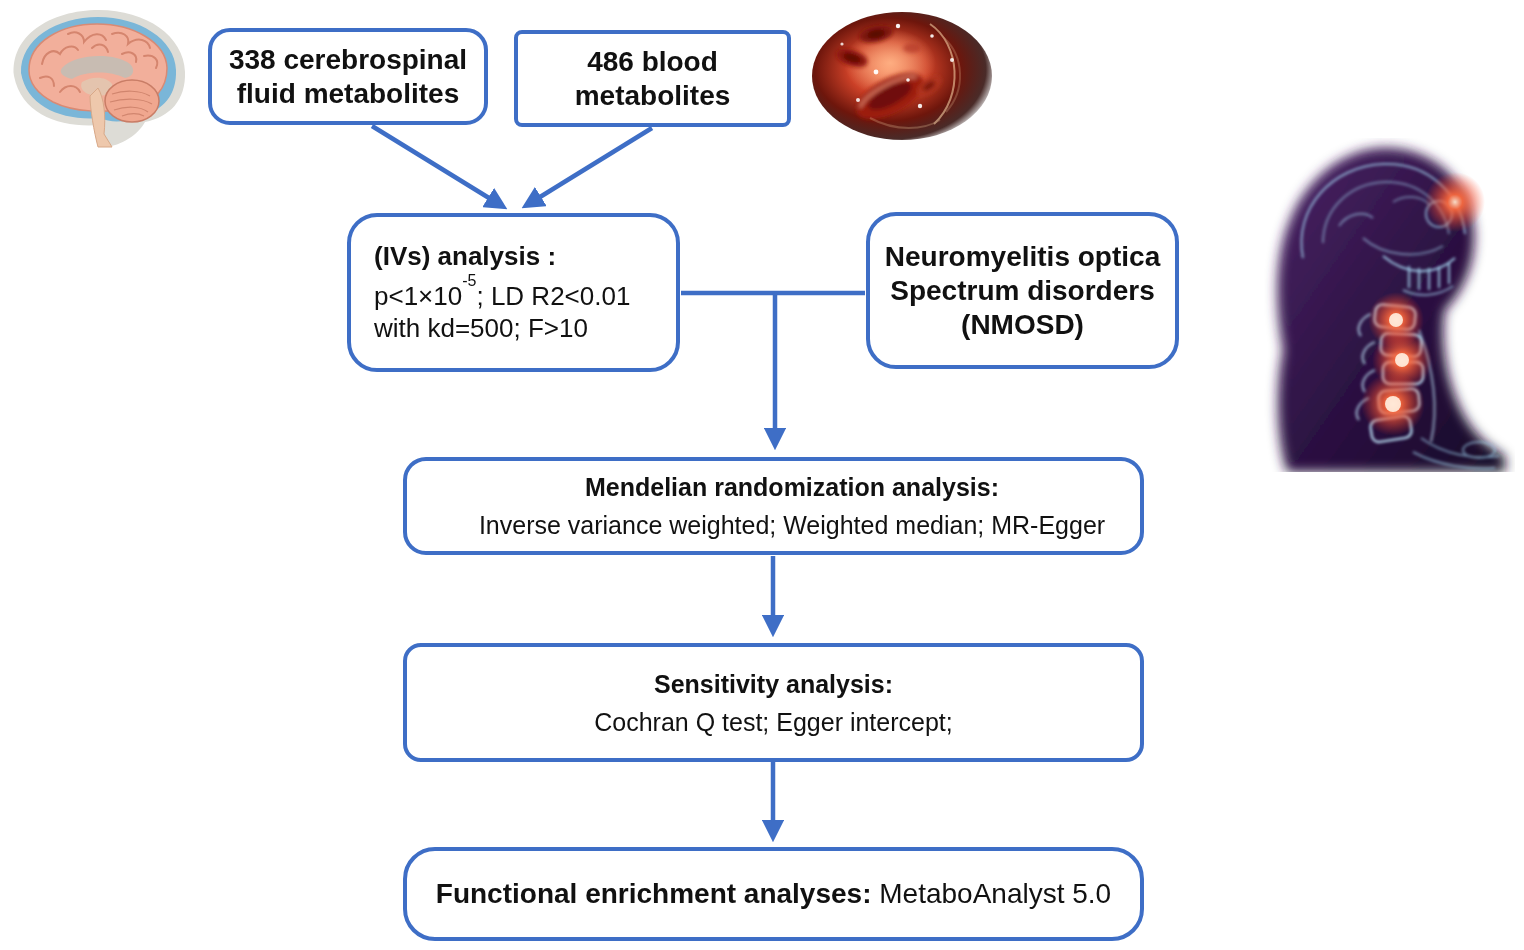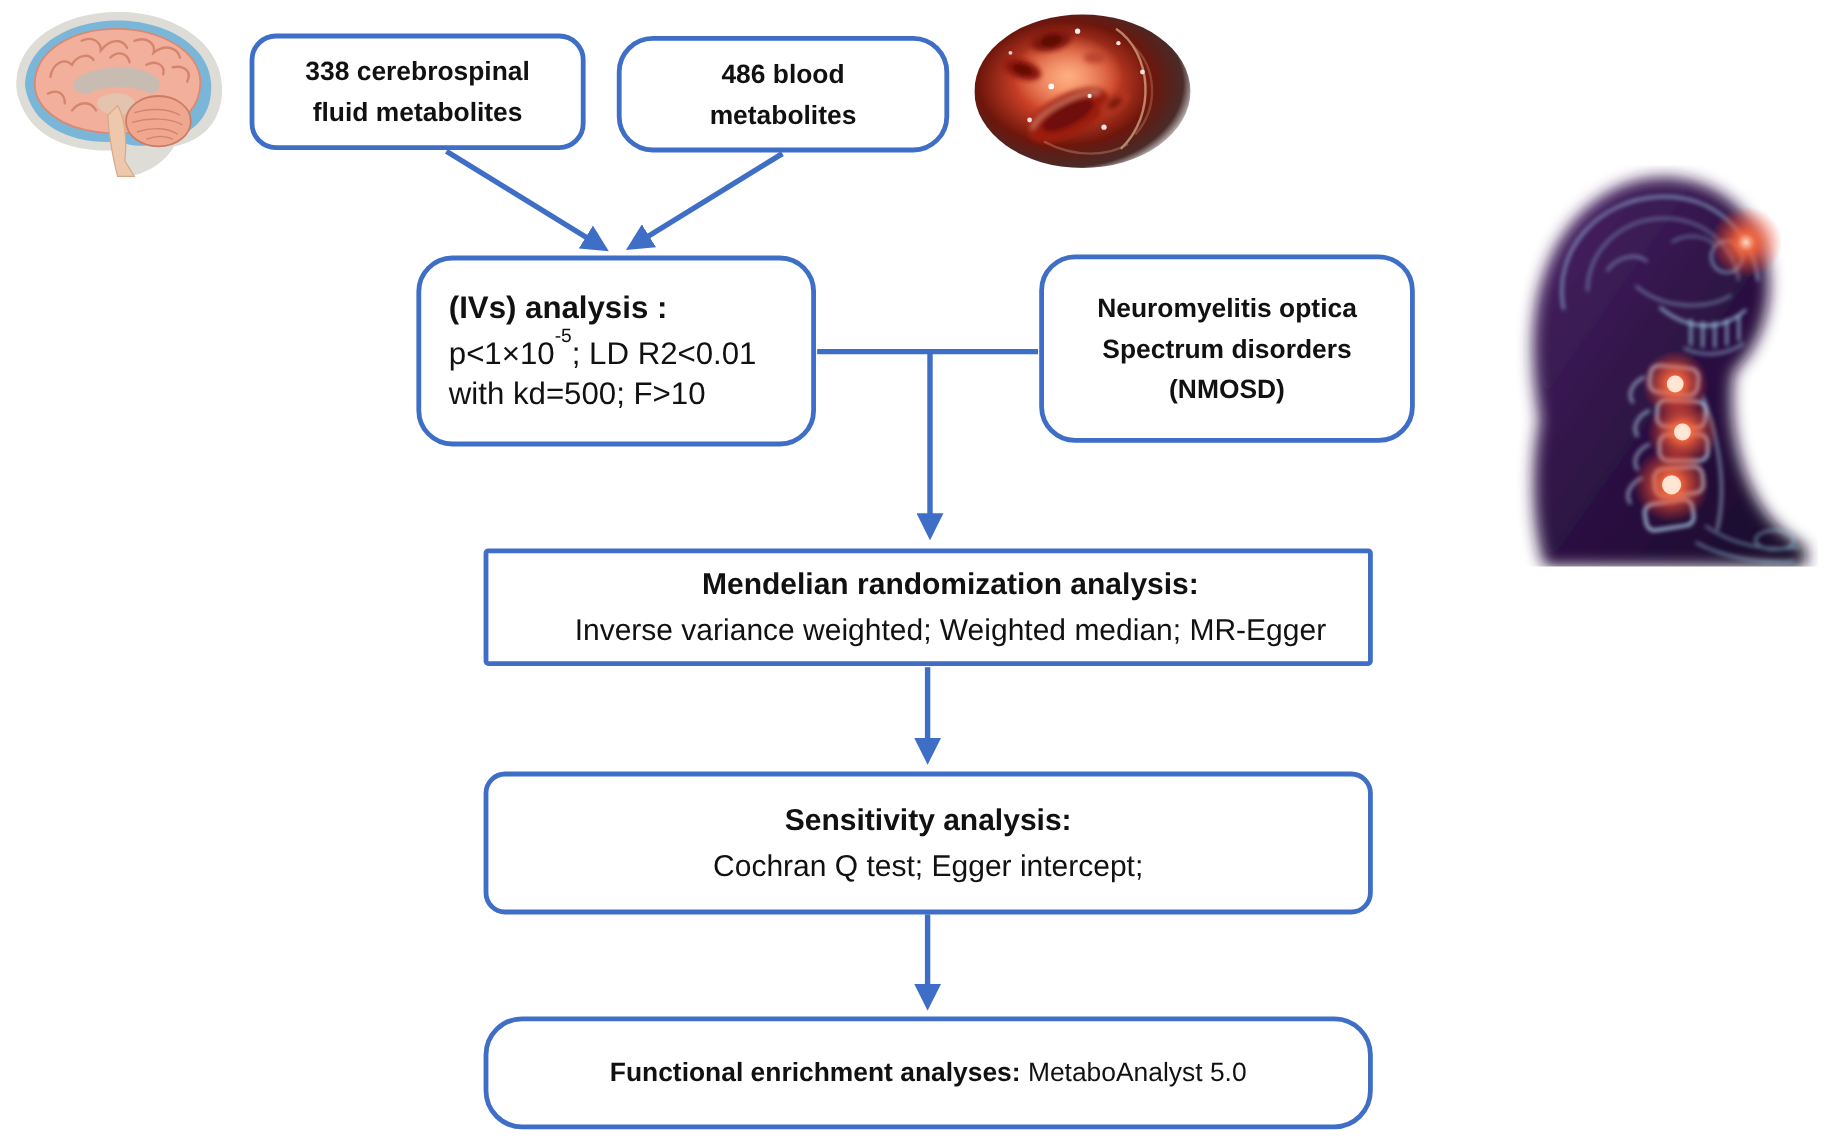--- a/index.html
+++ b/index.html
@@ -10,34 +10,34 @@
     position:absolute;
     border:4.5px solid #3E6EC6;
     border-radius:24px;
     background:#fff;
     box-sizing:border-box;
     display:flex;flex-direction:column;justify-content:center;
     z-index:3;
   }
   .center{align-items:center;text-align:center;}
   .bold{font-weight:700;}
-  .t26{font-size:22px;line-height:34px;}
+  .t26{font-size:28px;line-height:34px;}
   .t25{font-size:25px;line-height:38px;}
 
   
   #box-csf{left:208px;top:28px;width:280px;height:97px;border-radius:22px;}
-  #box-blood{left:514px;top:30px;width:277px;height:97px;border-radius:30px;}
+  #box-blood{left:514px;top:30px;width:277px;height:97px;border-radius:8px;}
 
   
   #box-ivs{left:347px;top:213px;width:333px;height:159px;border-radius:30px;padding-left:23px;padding-right:6px;}
   #box-ivs .line{font-size:26px;line-height:33px;}
   #box-nmosd{left:866px;top:212px;width:313px;height:157px;border-radius:30px;}
 
   
-  #box-mr{left:403px;top:457px;width:741px;height:98px;border-radius:4px;padding-left:37px;}
+  #box-mr{left:403px;top:457px;width:741px;height:98px;border-radius:23px;padding-left:37px;}
   #box-sens{left:403px;top:643px;width:741px;height:119px;border-radius:18px;}
   #box-func{left:403px;top:847px;width:741px;height:94px;border-radius:32px;}
 
   sup.exp{font-size:16px;position:relative;top:-9px;letter-spacing:0;}
 
   .illus{position:absolute;z-index:1;}
   #connectors{position:absolute;left:0;top:0;z-index:2;}
 </style>
 </head>
 <body>

